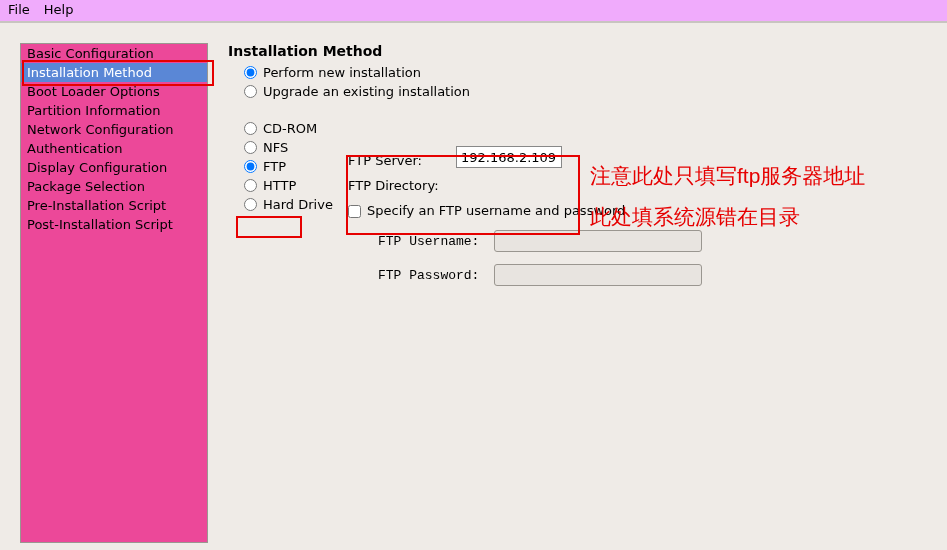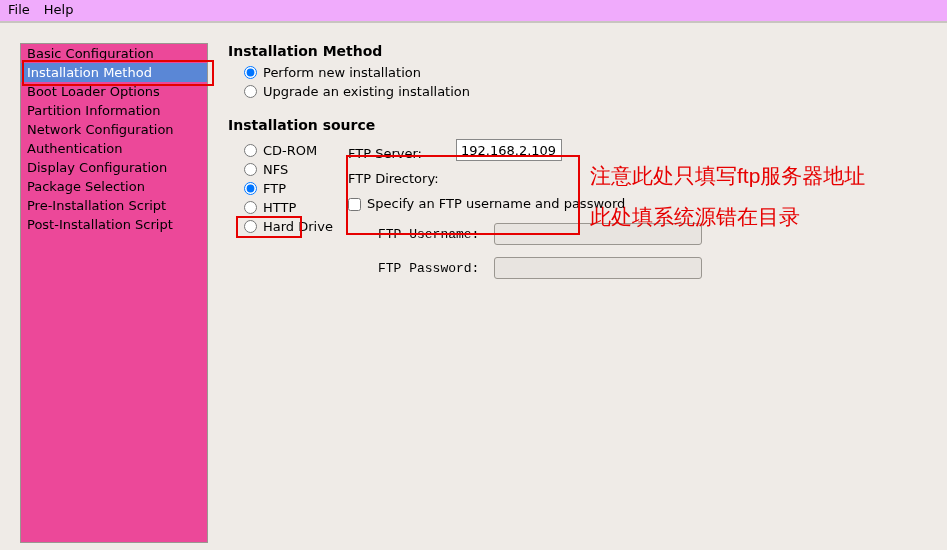--- a/index.html
+++ b/index.html
@@ -74,21 +74,21 @@
     width: 108px;
     white-space: nowrap;
   }
   .text-input {
     border: 1px solid #888;
     background: #fff;
     font: inherit;
     padding: 2px 4px;
     height: 22px;
   }
-  .text-input.server { width: 106px; }
+  .text-input.server { width: 106px; margin-top: 29px; }
   .text-input.dir { width: 378px; }
   .check-row {
     display: flex;
     align-items: flex-end;
     gap: 6px;
     margin: 4px 0 12px 0;
   }
   .check-row input { margin: 0; }
   .cred-fields { margin-left: 30px; }
   .cred-row {
@@ -147,21 +147,20 @@
       <label class="radio-row">
         <input type="radio" name="method" checked="" style="">
         <span>Perform new installation</span>
       </label>
       <label class="radio-row">
         <input type="radio" name="method" style="">
         <span>Upgrade an existing installation</span>
       </label>
     </div>
 
-    <div class="section-title">Installation source</div>
     <div class="source-area">
       <div class="source-radios">
         <label class="radio-row">
           <input type="radio" name="src" style="">
           <span>CD-ROM</span>
         </label>
         <label class="radio-row">
           <input type="radio" name="src" style="">
           <span>NFS</span>
         </label>

